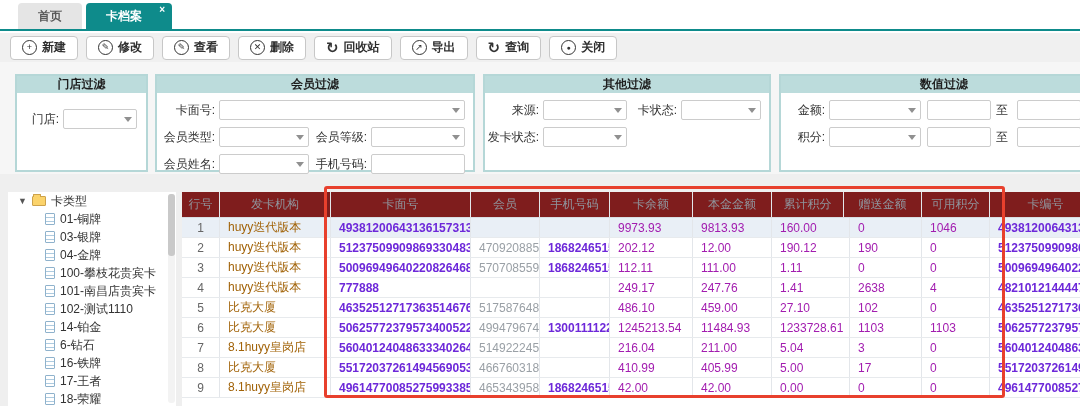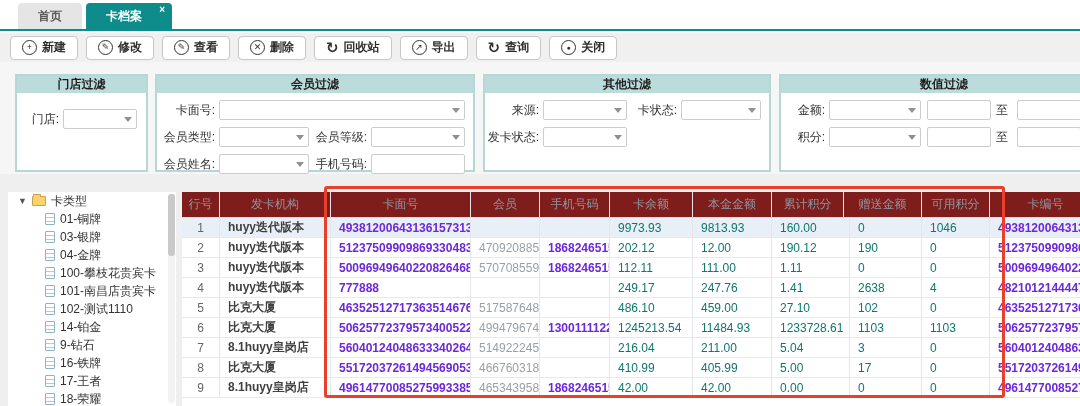--- a/index.html
+++ b/index.html
@@ -53,24 +53,24 @@
   .tthumb { position:absolute; top:0; left:0; width:7px; height:62px; background:#c9c9c9; border-radius:3px; }
   
   .grid { position:absolute; left:182px; top:18px; right:0; bottom:0; background:#fff; overflow:hidden; }
   .gh { display:flex; height:26px; background:#7f1d1d; border-bottom:1px solid #d9dde2; color:#8f959d; }
   .gh .gcell { justify-content:center; }
   .gcell { flex:none; border-right:1px solid #e3e6ea; padding:0 8px; display:flex; align-items:center;
     overflow:hidden; white-space:nowrap; }
   .grow { display:flex; height:20px; border-bottom:1px solid #e7eaed; background:#fff; }
   .grow.selrow { background:#e9eff6; }
   .c-num { justify-content:center; color:#666; }
-  .c-org { color:#404040;font-weight:bold; }
+  .c-org { color:#a16207; }
   .c-bold { font-weight:700; color:#6d28d9; }
   .c-mem { color:#9aa0a6; }
-  .c-val { color:#0f766e; }
+  .c-val { color:#a21caf; }
   
   .redbox { position:absolute; left:324px; top:186px; width:681px; height:212px;
     border:3px solid #e8402d; border-radius:3px; z-index:50; pointer-events:none; }
 </style>
 </head>
 <body>
 
 <div class="tabbar">
   <div class="tab">
     <span>首页</span>
@@ -230,21 +230,21 @@
         <div class="titem">
           <span class="ficon"></span>
           <span>102-测试1110</span>
         </div>
         <div class="titem">
           <span class="ficon"></span>
           <span>14-铂金</span>
         </div>
         <div class="titem">
           <span class="ficon"></span>
-          <span>9-钻石</span>
+          <span>6-钻石</span>
         </div>
         <div class="titem">
           <span class="ficon"></span>
           <span>16-铁牌</span>
         </div>
         <div class="titem">
           <span class="ficon"></span>
           <span>17-王者</span>
         </div>
         <div class="titem">

